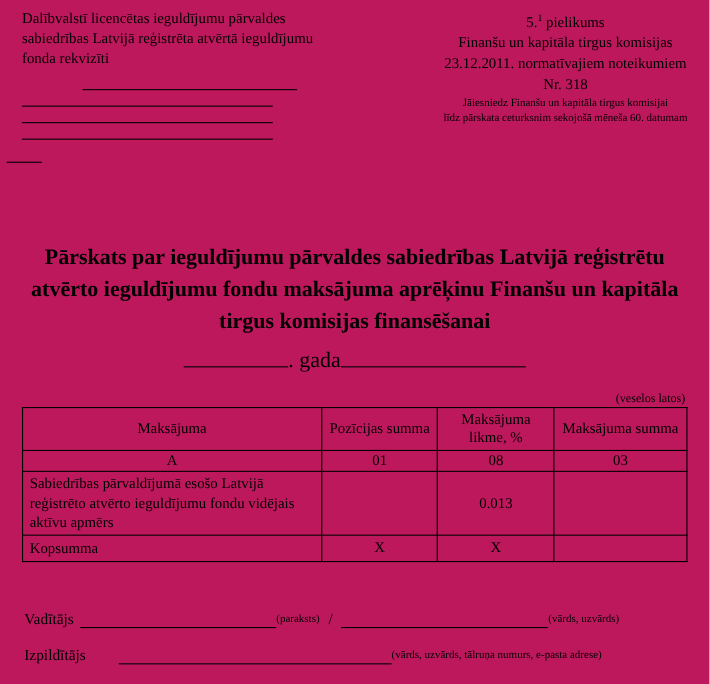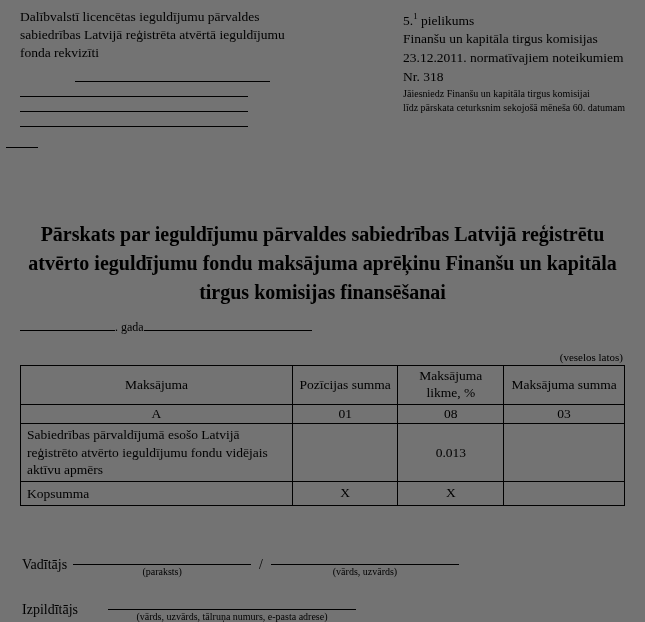--- a/index.html
+++ b/index.html
@@ -3,59 +3,59 @@
 <meta charset="utf-8">
 <style>
   * { margin:0; padding:0; box-sizing:border-box; }
   html,body { background:#fff; }
   body {
     width:645px; height:622px;
     color:#000;
     font-family:"Liberation Serif", serif;
     overflow:hidden;
   }
-  .page { width:645px; height:622px; padding:8px 20px 0 20px; position:relative; background:#737373; }
+  .page { width:645px; height:622px; padding:8px 20px 0 20px; position:relative; background:#be185d; }
 
   
   .header { display:flex; justify-content:space-between; align-items:flex-start; }
   .header-left { width:292px; font-size:13.5px; line-height:1.32; }
   .left-text { margin-bottom:6px; }
   .blank-line { border-bottom:1px solid #000; height:15px; width:228px; }
   .blank-line.indent { width:195px; margin-left:55px; }
   .blank-line.short  { width:32px; margin-left:-14px; margin-top:6px; }
-  .header-right { text-align:left; font-size:13.5px; line-height:1.4; padding-top:2px; max-width:320px; }
+  .header-right { text-align:center; font-size:13.5px; line-height:1.4; padding-top:2px; max-width:320px; }
   .header-right sup { font-size:9px; }
   .small-note { font-size:10px; line-height:1.35; }
 
   
   .doc-title {
     margin:72px auto 0 auto; max-width:600px;
     text-align:center; font-weight:bold; font-size:20px; line-height:1.45;
   }
-  .date-line { margin-top:10px; font-size:12px; }
+  .date-line { text-align:center; margin-top:10px; font-size:20px; }
   .u-blank { display:inline-block; border-bottom:1px solid #000; height:14px; vertical-align:baseline; }
   .u1 { width:95px; }
   .u2 { width:168px; }
 
   
   .units-note { text-align:right; font-size:11px; margin-top:16px; padding-right:2px; }
   table.main-table { width:100%; border-collapse:collapse; font-size:13.5px; margin-top:2px; }
   .main-table th, .main-table td { border:1px solid #000; padding:2px 6px; vertical-align:middle; }
   .main-table th { font-weight:normal; text-align:center; line-height:1.25; }
   .col-pos { width:45%; } .col-a { width:17.5%; } .col-b { width:17.5%; } .col-c { width:20%; }
   .code-row td { text-align:center; padding:1px 6px; }
   td.c { text-align:center; }
   td.pos-cell { text-align:left; line-height:1.3; }
   tr.data-row td { height:56px; }
   tr.total-row td { height:24px; }
 
   
   .sig-row { display:flex; align-items:center; margin-top:44px; font-size:14px; margin-left:2px; }
   .sig-label { line-height:17px; margin-right:6px; white-space:nowrap; }
-  .sig-field { display:flex; flex-direction:column;font-family:Liberation Serif, serif; }
+  .sig-field { display:flex; flex-direction:row;font-family:Liberation Serif, serif; }
   .sig-blank { height:15px; border-bottom:1px solid #000; }
   .sig-note { font-size:10px; text-align:center; line-height:1.4; }
   .w1 { width:178px; } .w2 { width:188px; } .w3 { width:248px; }
   .sig-slash { line-height:17px; margin:0 8px; }
   .sig-row.second { margin-top:16px;gap:24px; }
 </style>
 </head>
 <body>
 
 <div class="page">

